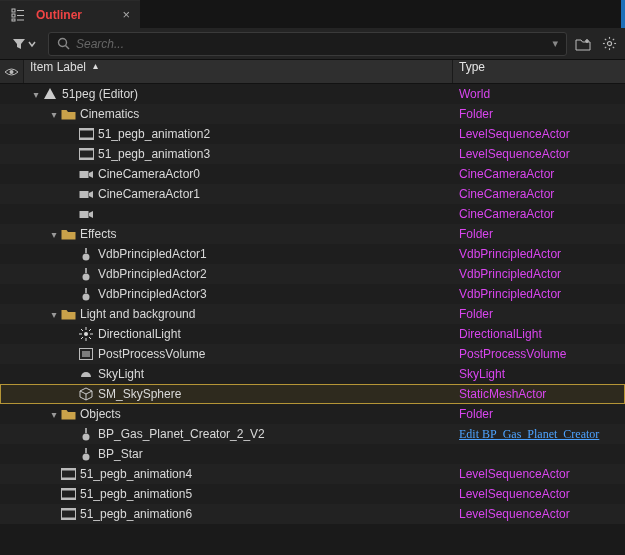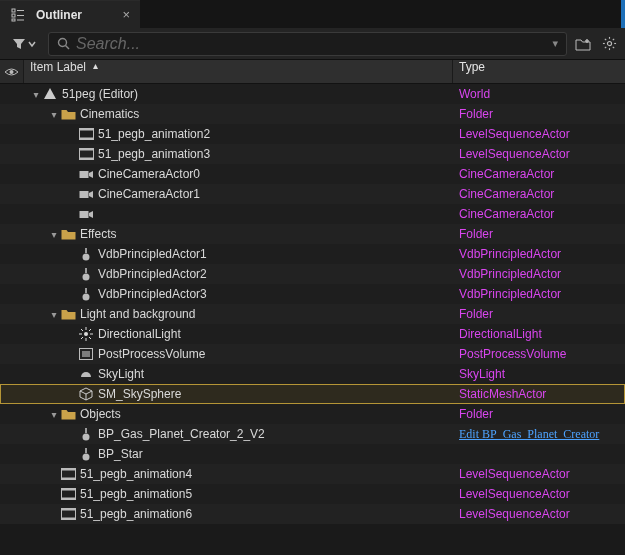--- a/index.html
+++ b/index.html
@@ -29,21 +29,21 @@
     border-top: 1px solid #2a2a2a;
     min-width: 140px;
     position: relative;
   }
   .tab .close-x {
     margin-left: auto;
     color: #aaa;
     font-size: 13px;
   }
   .tab .title {
-    color: #e5e5e5;
+    color: #ef4444;
     font-weight: 600;
   }
   
   .right-edge {
     position: absolute;
     right: 0;
     top: 0;
     width: 4px;
     height: 28px;
     background: #1d6fb8;
@@ -76,21 +76,21 @@
     align-items: center;
     padding: 0 8px;
     gap: 6px;
   }
   .search-wrap input {
     flex: 1;
     background: transparent;
     border: none;
     outline: none;
     color: #ccc;
-    font-size: 16px;
+    font-size: 12px;
     font-style: italic;
   }
   .search-wrap input::placeholder { color: #666; }
   .chev-down { font-size: 11px; color: #888; }
   .tool-icon {
     width: 20px;
     height: 20px;
     display: flex;
     align-items: center;
     justify-content: center;

